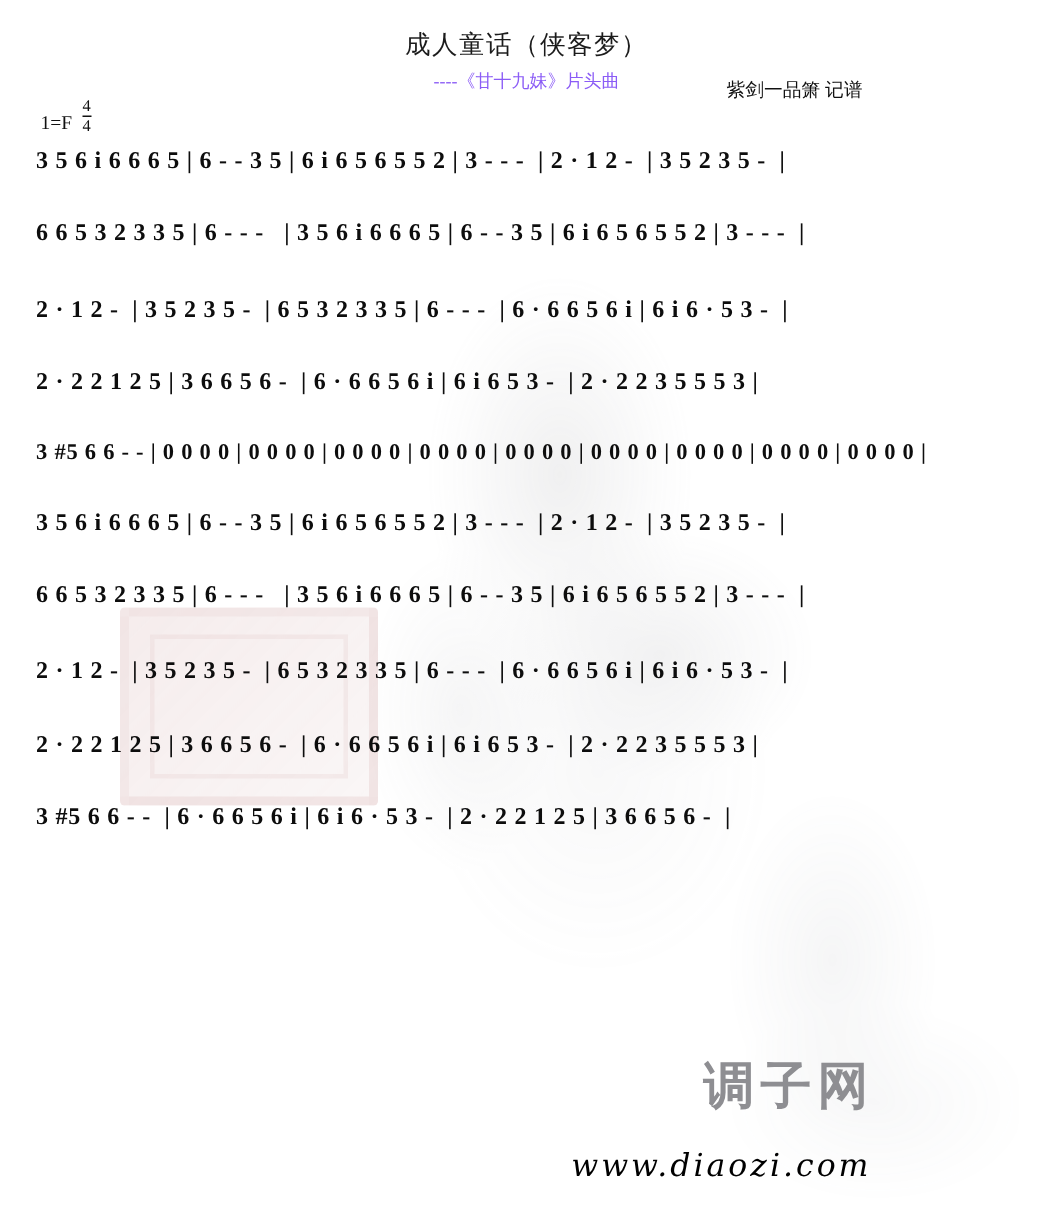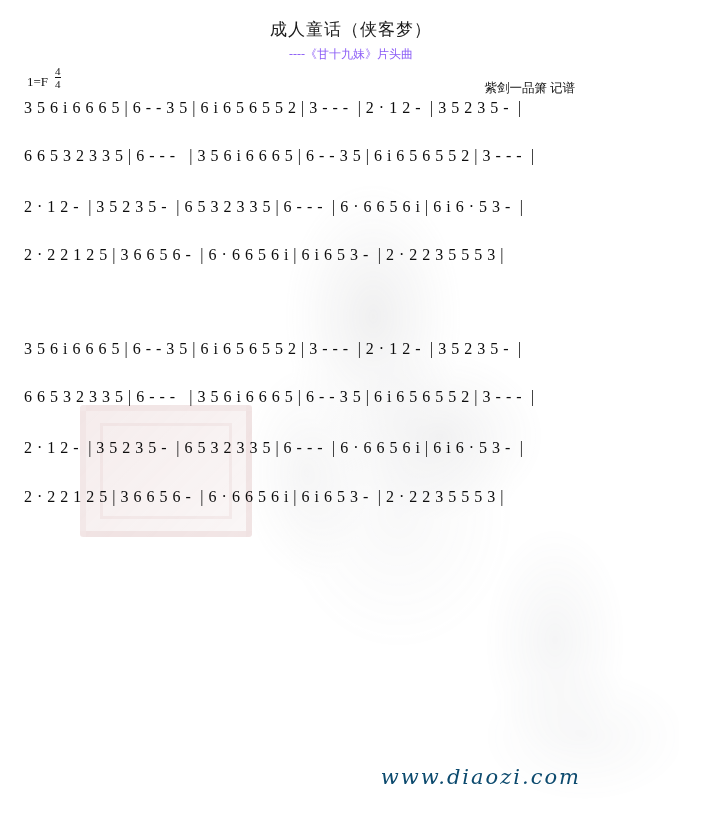--- a/index.html
+++ b/index.html
@@ -101,60 +101,61 @@
   .meter {
     display: inline-block;
     font-size: 11px;
     line-height: 1.0;
     text-align: center;
   }
   .meter .num { display: block; }
   .meter .den { display: block; border-top: 1px solid #111; padding-top: 1px; }
   .credit {
     position: absolute;
-    top: 80px;
+    top: 52px;
     right: 30px;
     font-size: 12.5px;
     color: #111;
     text-align: center;
   }
 
   
   .staff {
     position: absolute;
     left: 24px;
     width: 654px;
     font-family: "Liberation Serif", serif;
     font-size: 16px;
     color: #0d0d0d;
     white-space: pre;
     letter-spacing: 0.5px;
     line-height: 1.0;
   }
   .staff .row-text {
     display: block;
+    font-weight: bold;
   }
 
   
   .brand {
     position: absolute;
     right: 22px;
     bottom: 74px;
     font-size: 34px;
     color: #8e8e92;
     letter-spacing: 4px;
     font-family: "DejaVu Sans", sans-serif;
     font-weight: bold;
   }
   .brand-url {
     position: absolute;
     right: 24px;
     bottom: 32px;
     font-size: 21px;
-    color: #0c4a6e;
+    color: #000000;
     letter-spacing: 2px;
     font-family: "DejaVu Serif", serif;
     font-style: italic;
   }
 </style>
 </head>
 <body>
 
 <div class="sheet">
 
@@ -172,20 +173,23 @@
       <span class="den">4</span>
     </span>
   </div>
 
   <div class="credit">紫剑一品箫 记谱</div>
 
   <div class="staff" style="top:100px"><span class="row-text">3 5 6 i 6 6 6 5 | 6 - - 3 5 | 6 i 6 5 6 5 5 2 | 3 - - -  | 2 · 1 2 -  | 3 5 2 3 5 -  |</span></div>
   <div class="staff" style="top:148px"><span class="row-text">6 6 5 3 2 3 3 5 | 6 - - -   | 3 5 6 i 6 6 6 5 | 6 - - 3 5 | 6 i 6 5 6 5 5 2 | 3 - - -  |</span></div>
   <div class="staff" style="top:199px"><span class="row-text">2 · 1 2 -  | 3 5 2 3 5 -  | 6 5 3 2 3 3 5 | 6 - - -  | 6 · 6 6 5 6 i | 6 i 6 · 5 3 -  |</span></div>
   <div class="staff" style="top:247px"><span class="row-text">2 · 2 2 1 2 5 | 3 6 6 5 6 -  | 6 · 6 6 5 6 i | 6 i 6 5 3 -  | 2 · 2 2 3 5 5 5 3 |</span></div>
+  <div class="staff" style="top:295px; font-size:15px"><span class="row-text">3 #5 6 6 - - | 0 0 0 0 | 0 0 0 0 | 0 0 0 0 | 0 0 0 0 | 0 0 0 0 | 0 0 0 0 | 0 0 0 0 | 0 0 0 0 | 0 0 0 0 |</span></div>
   <div class="staff" style="top:341px"><span class="row-text">3 5 6 i 6 6 6 5 | 6 - - 3 5 | 6 i 6 5 6 5 5 2 | 3 - - -  | 2 · 1 2 -  | 3 5 2 3 5 -  |</span></div>
   <div class="staff" style="top:389px"><span class="row-text">6 6 5 3 2 3 3 5 | 6 - - -   | 3 5 6 i 6 6 6 5 | 6 - - 3 5 | 6 i 6 5 6 5 5 2 | 3 - - -  |</span></div>
   <div class="staff" style="top:440px"><span class="row-text">2 · 1 2 -  | 3 5 2 3 5 -  | 6 5 3 2 3 3 5 | 6 - - -  | 6 · 6 6 5 6 i | 6 i 6 · 5 3 -  |</span></div>
   <div class="staff" style="top:489px"><span class="row-text">2 · 2 2 1 2 5 | 3 6 6 5 6 -  | 6 · 6 6 5 6 i | 6 i 6 5 3 -  | 2 · 2 2 3 5 5 5 3 |</span></div>
+  <div class="staff" style="top:537px"><span class="row-text">3 #5 6 6 - -  | 6 · 6 6 5 6 i | 6 i 6 · 5 3 -  | 2 · 2 2 1 2 5 | 3 6 6 5 6 -  |</span></div>
 
+  <div class="brand">调子网</div>
   <div class="brand-url">www.diaozi.com</div>
 
 </div>
 
 </body></html>

